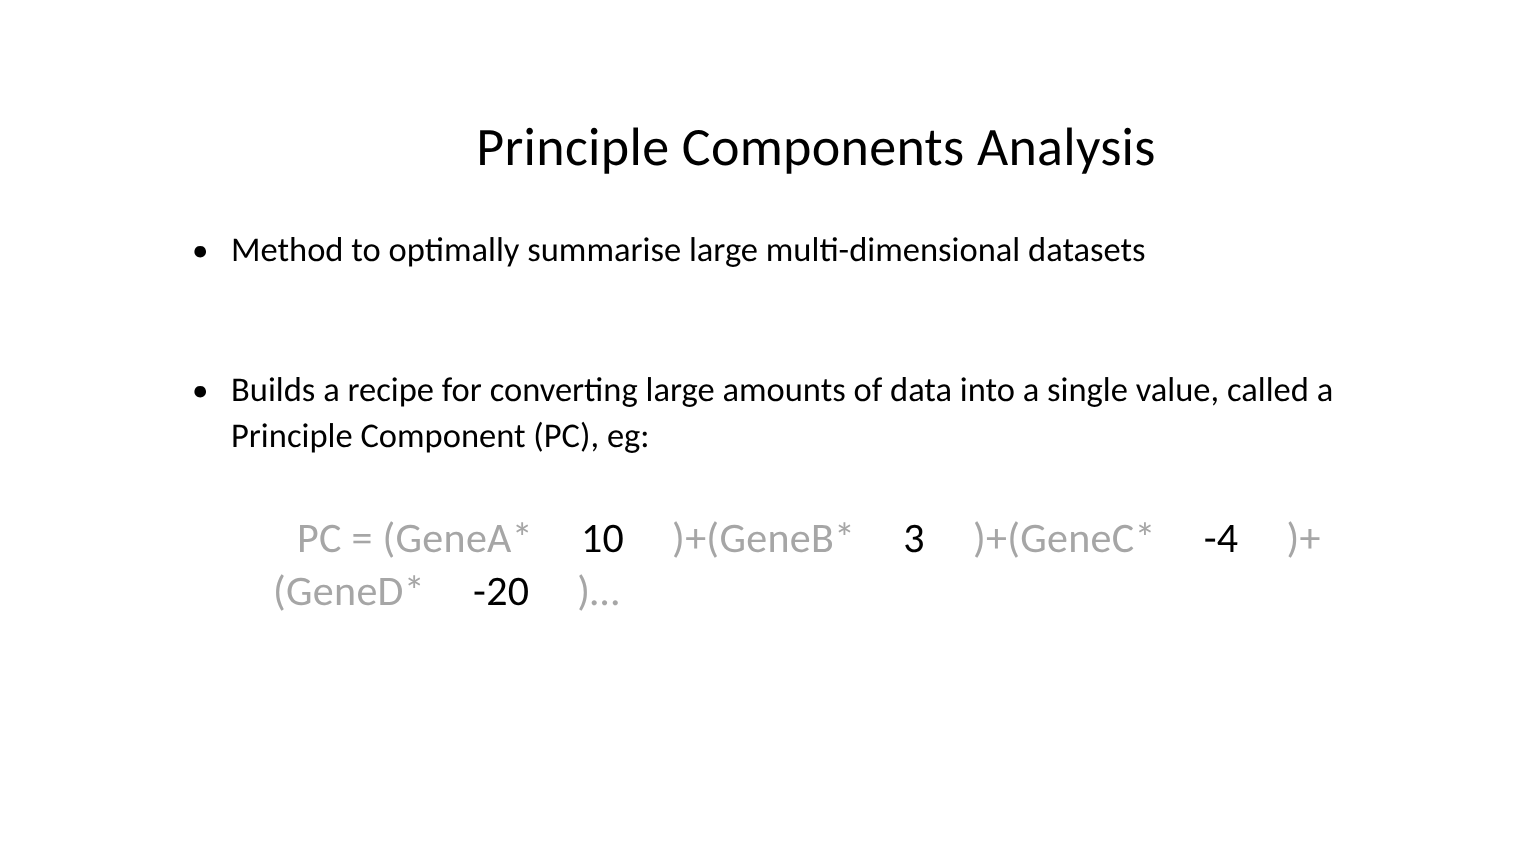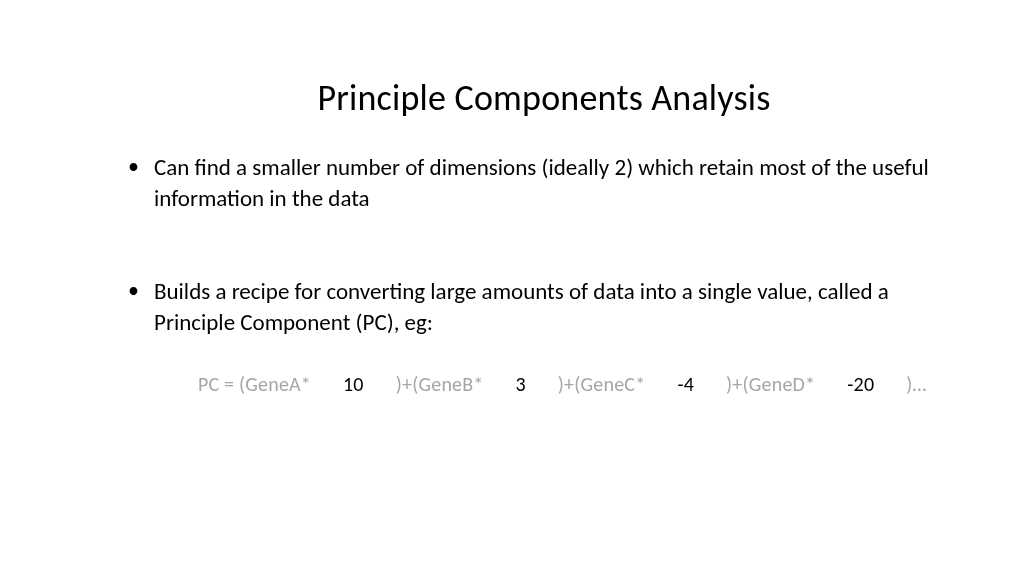--- a/index.html
+++ b/index.html
@@ -31,35 +31,35 @@
     }
     .bullets li::before {
       content: "•";
       position: absolute;
       left: 8px;
       top: 0;
       font-size: 22px;
     }
     .gap { height: 30px; }
     .equation {
-      font-size: 20px;
+      font-size: 28px;
       color: #a6a6a6;
       padding-left: 78px;
       margin-top: 34px;
       letter-spacing: 0.2px;
     }
     .num { color: #000000; }
   </style>
 </head>
 <body>
 
 <h1 class="title">Principle Components Analysis</h1>
 
 <ul class="bullets">
-  <li>Can find a smaller number of dimensions (ideally 2) which retain most of the useful information in the data</li>
+  <li>Method to optimally summarise large multi-dimensional datasets</li>
 </ul>
 
 <div class="gap"></div>
 
 <ul class="bullets">
   <li>Builds a recipe for converting large amounts of data into a single value, called a Principle Component (PC), eg:</li>
 </ul>
 
 <div class="equation">
   <span>PC = (GeneA*</span><span class="num">10</span><span>)+(GeneB*</span><span class="num">3</span><span>)+(GeneC*</span><span class="num">-4</span><span>)+(GeneD*</span><span class="num">-20</span><span>)…</span>

